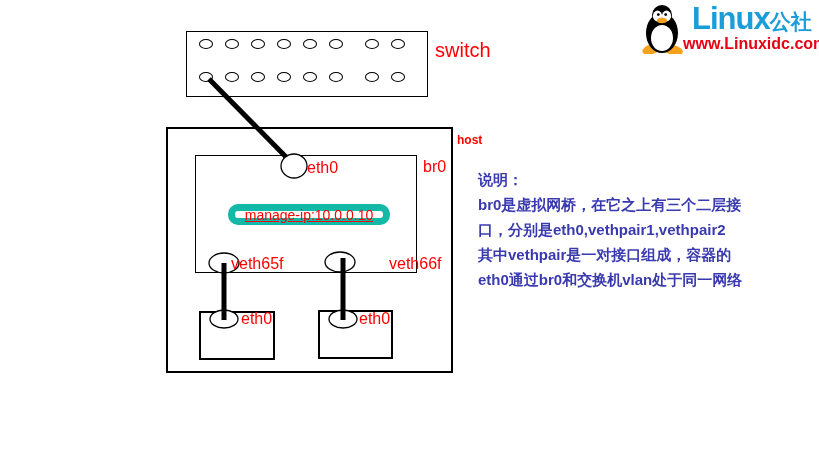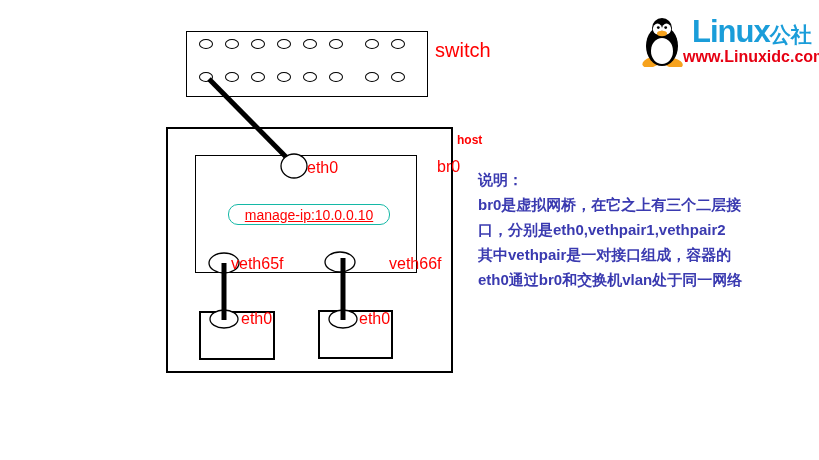--- a/index.html
+++ b/index.html
@@ -20,39 +20,39 @@
   .port-row.r2{top:40px;}
   .port{width:14px;height:10px;border:1px solid #000;border-radius:50%;box-sizing:border-box;background:#fff;}
   .port.gap{margin-left:10px;}
   
   #wires{position:absolute;left:0;top:0;width:819px;height:460px;pointer-events:none;}
   
   .lbl{position:absolute;color:#ff0000;font-size:15px;line-height:18px;white-space:nowrap;}
   .lbl.bold{font-weight:bold;}
   #switch-label{left:435px;top:41px;font-size:20px;}
   #host-label{left:457px;top:131px;font-size:12px;}
-  #br0-label{left:423px;top:158px;font-size:16px;margin-left:14px;}
+  #br0-label{left:423px;top:158px;font-size:16px;}
   #bridge-eth0-label{left:307px;top:159px;font-size:16px;}
   #veth-left-label{left:231px;top:255px;font-size:16px;}
   #veth-right-label{left:356px;top:255px;font-size:16px;margin-left:33px;}
   #ceth-left-label{left:241px;top:310px;font-size:16px;}
   #ceth-right-label{left:359px;top:310px;font-size:16px;}
   
   #manage-ip{
     position:absolute;left:228px;top:204px;width:162px;height:21px;
-    border:1px solid #14b8a6;border-radius:10px;box-sizing:border-box;
+    border:7px solid #14b8a6;border-radius:10px;box-sizing:border-box;
     display:flex;align-items:center;justify-content:center;
     color:#ff0000;font-size:14px;text-decoration:underline;white-space:nowrap;
   }
   
   #note{position:absolute;left:478px;top:167px;width:345px;color:#3a3ab0;
     font-size:15px;font-weight:bold;}
   #note .note-line{height:25px;line-height:25px;white-space:nowrap;}
   
-  #logo{position:absolute;left:637px;top:3px;width:182px;height:54px;margin-top:13px;}
+  #logo{position:absolute;left:637px;top:3px;width:182px;height:54px;}
   #tux{position:absolute;left:0;top:1px;}
   #brand{position:absolute;left:55px;top:-2px;white-space:nowrap;color:#1a9dd9;}
   #brand .brand-main{font-size:31px;font-weight:bold;letter-spacing:-1px;}
   #brand .brand-suffix{font-size:21px;font-weight:bold;}
   #logo-url{position:absolute;left:46px;top:32px;color:#e60012;font-size:16px;font-weight:bold;white-space:nowrap;}
 </style>
 </head>
 <body>
 
 <div id="canvas">

